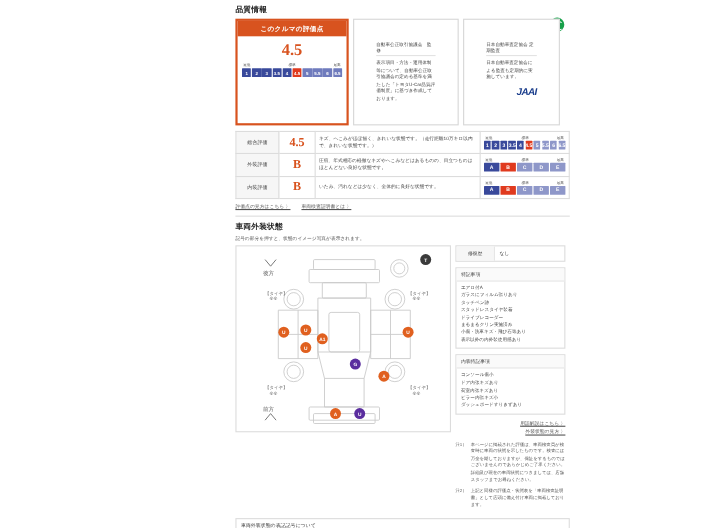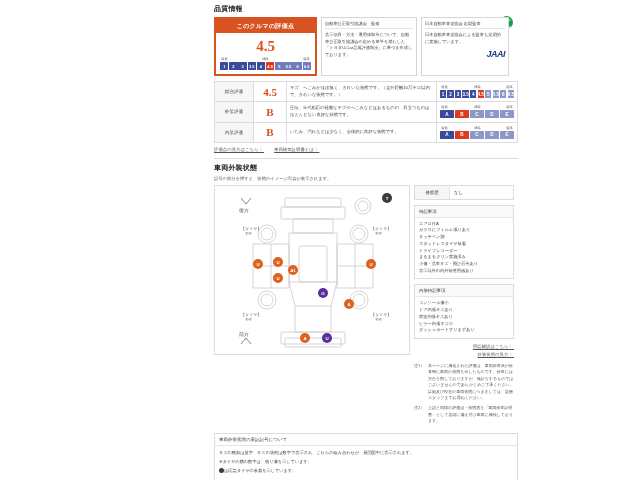--- a/index.html
+++ b/index.html
@@ -20,21 +20,21 @@
   .score-hd{background:#d8531f;color:#fff;font-size:6px;font-weight:bold;text-align:center;padding:3px 0 2px 0;letter-spacing:.3px;}
   .score-val{text-align:center;color:#d8531f;font-size:15px;font-weight:bold;line-height:1;padding:6px 0 3px 0;font-family:"Liberation Serif",serif;}
   .scalewrap{padding:0 4px 4px 4px;}
   .scale-lbls{display:flex;justify-content:space-between;font-size:3.4px;color:#555;padding:0 1px 1px 1px;}
   .scale-lbls span{transform:scale(.95);}
   .cells{display:flex;gap:.7px;}
   .cell{flex:1;height:8px;background:#39499b;color:#fff;font-size:4px;display:flex;align-items:center;justify-content:center;font-weight:bold;border-radius:.5px;}
   .cell.on{background:#e03a1e;}
   .cell.pale{background:#6f7bbd;}
 
-  .panel{border:1px solid #d6d6d6;background:#fff;box-sizing:border-box;padding:3px;}
+  .panel{border:1px solid #d6d6d6;background:#fff;box-sizing:border-box;padding:20px;}
   .panel.mid{width:96px;}
   .panel.right{width:88px;position:relative;}
   .panel-hd{font-size:4.2px;color:#444;border-bottom:1px solid #e3e3e3;padding-bottom:2px;margin-bottom:3px;}
   .panel-body{font-size:4.2px;line-height:1.55;color:#444;}
   .eco-badge{position:absolute;right:5px;top:16px;width:13px;height:13px;border-radius:50%;background:#17a04a;}
   .eco-badge:after{content:"";position:absolute;left:3px;top:3px;width:7px;height:7px;border-radius:50%;border:1.6px solid #fff;border-right-color:transparent;}
   .jaai{text-align:right;font-style:italic;font-weight:bold;font-size:9px;color:#1b3e8c;letter-spacing:-.5px;margin-top:4px;}
 
   
   table.eval{width:100%;border-collapse:collapse;margin-top:5px;table-layout:fixed;}

